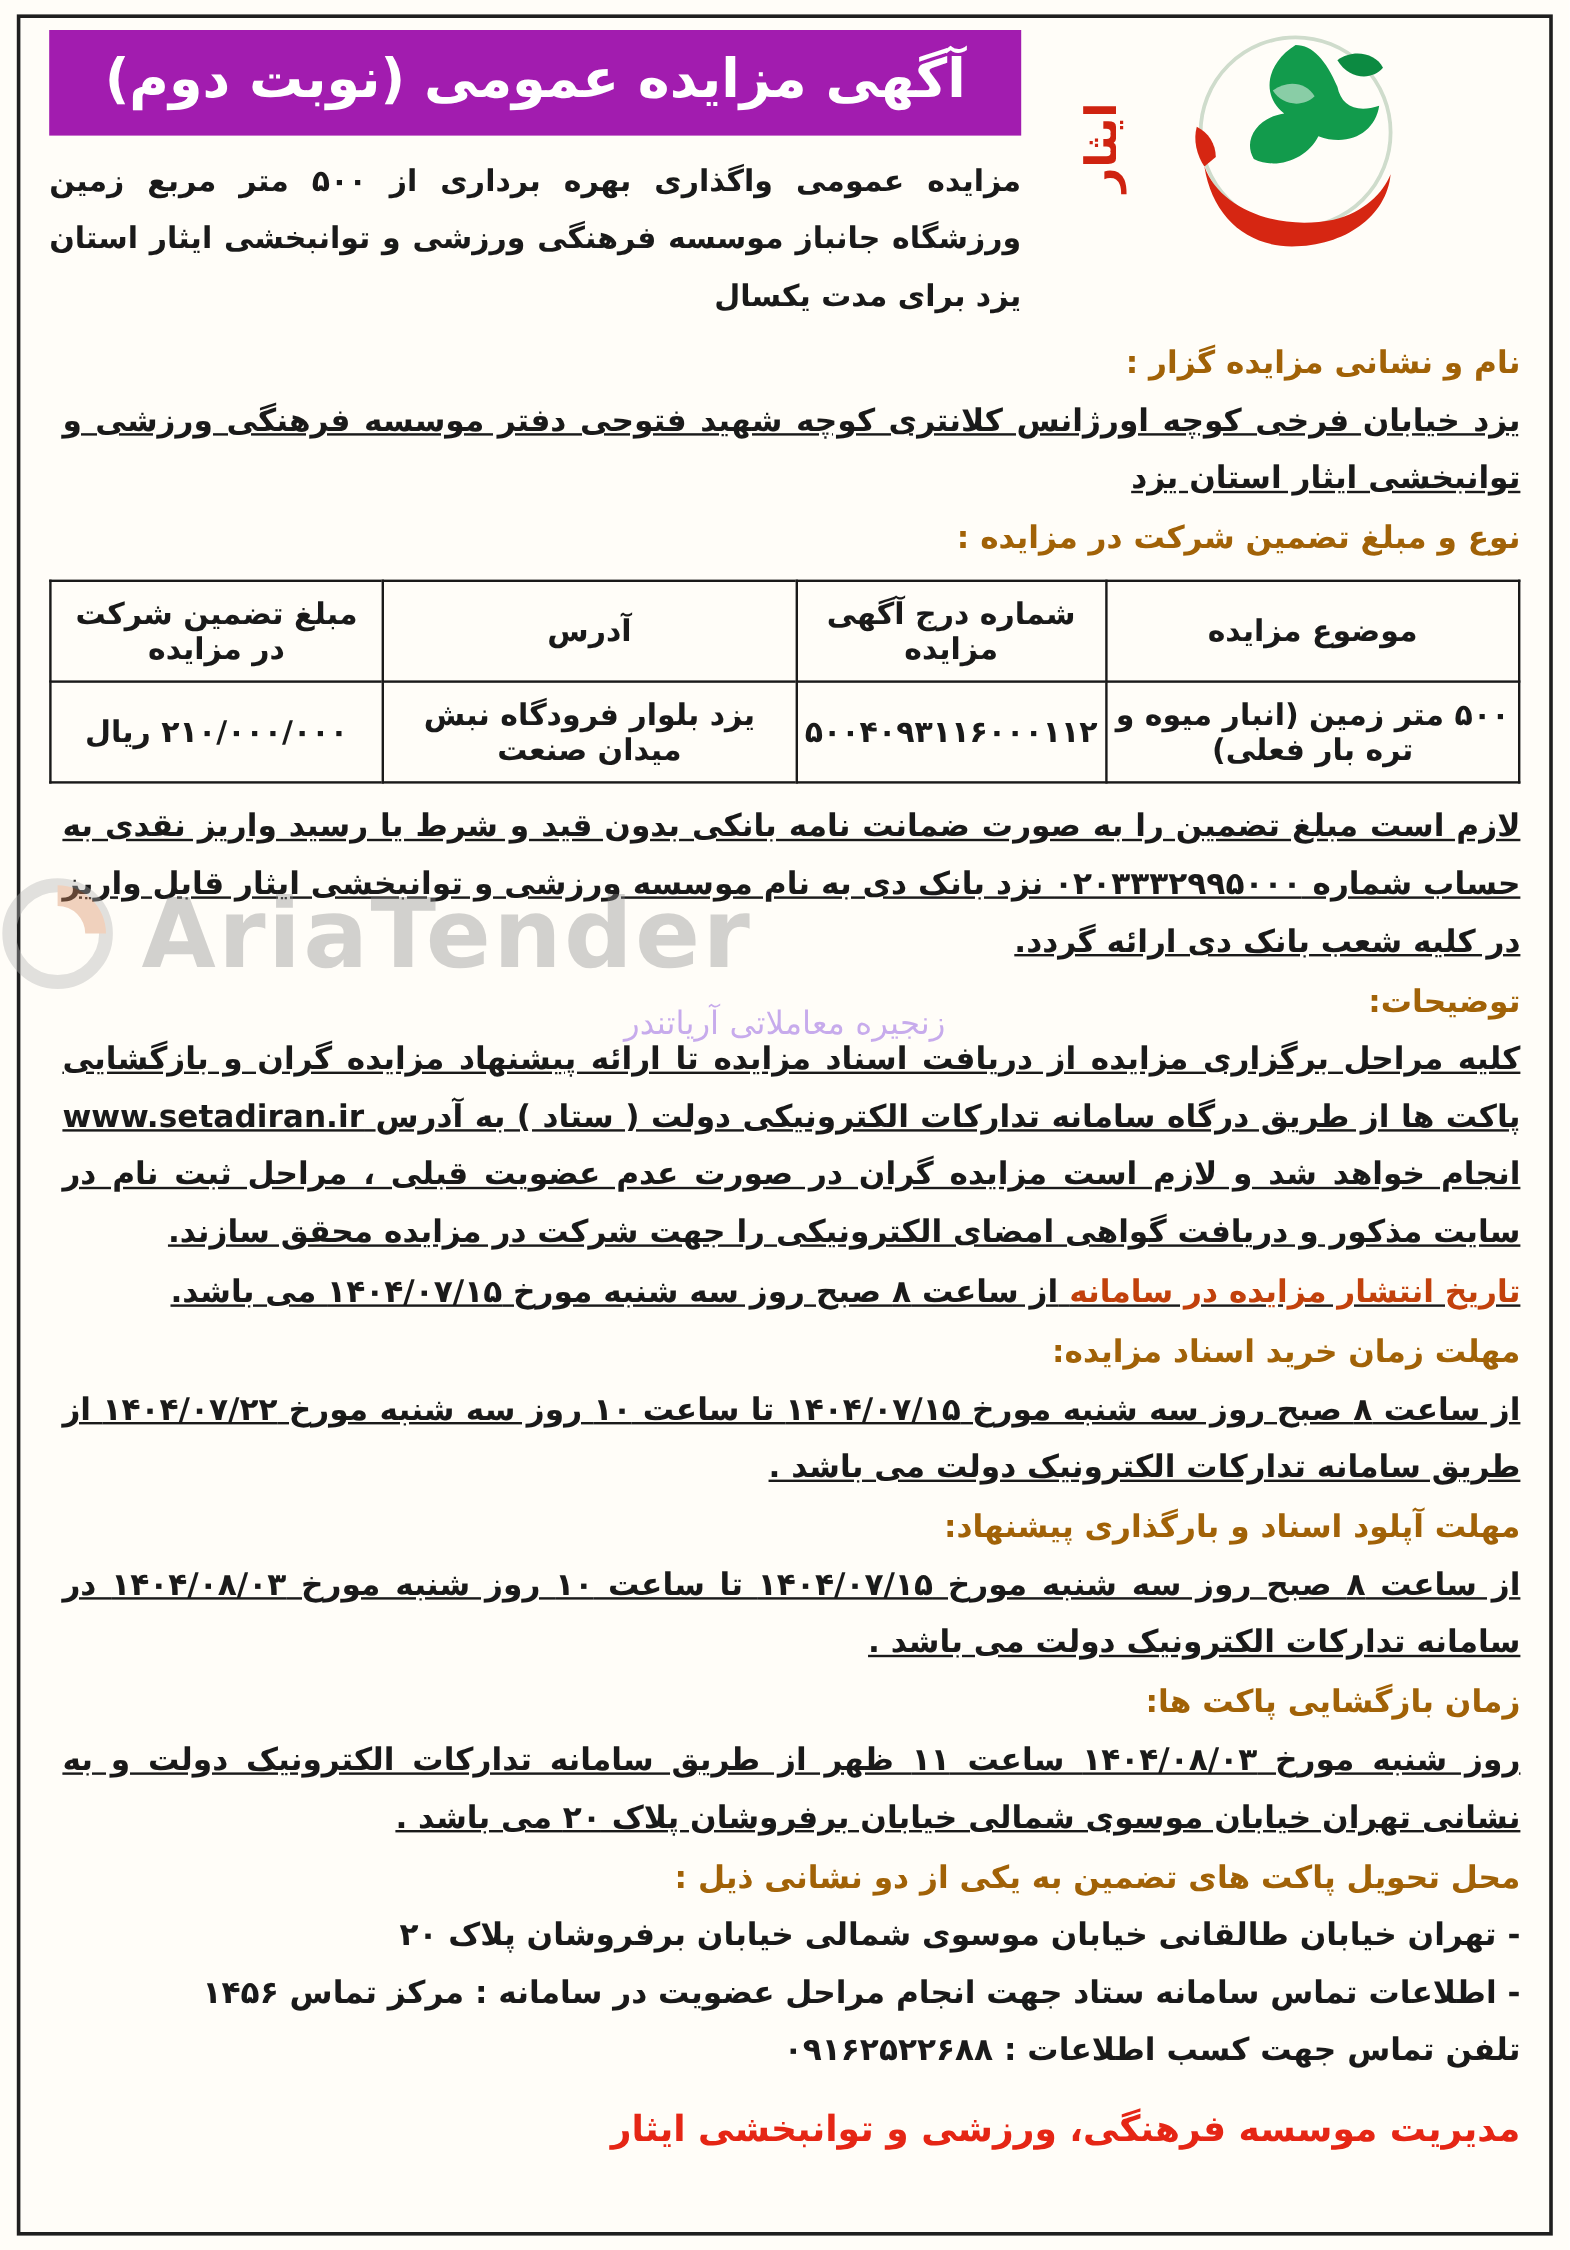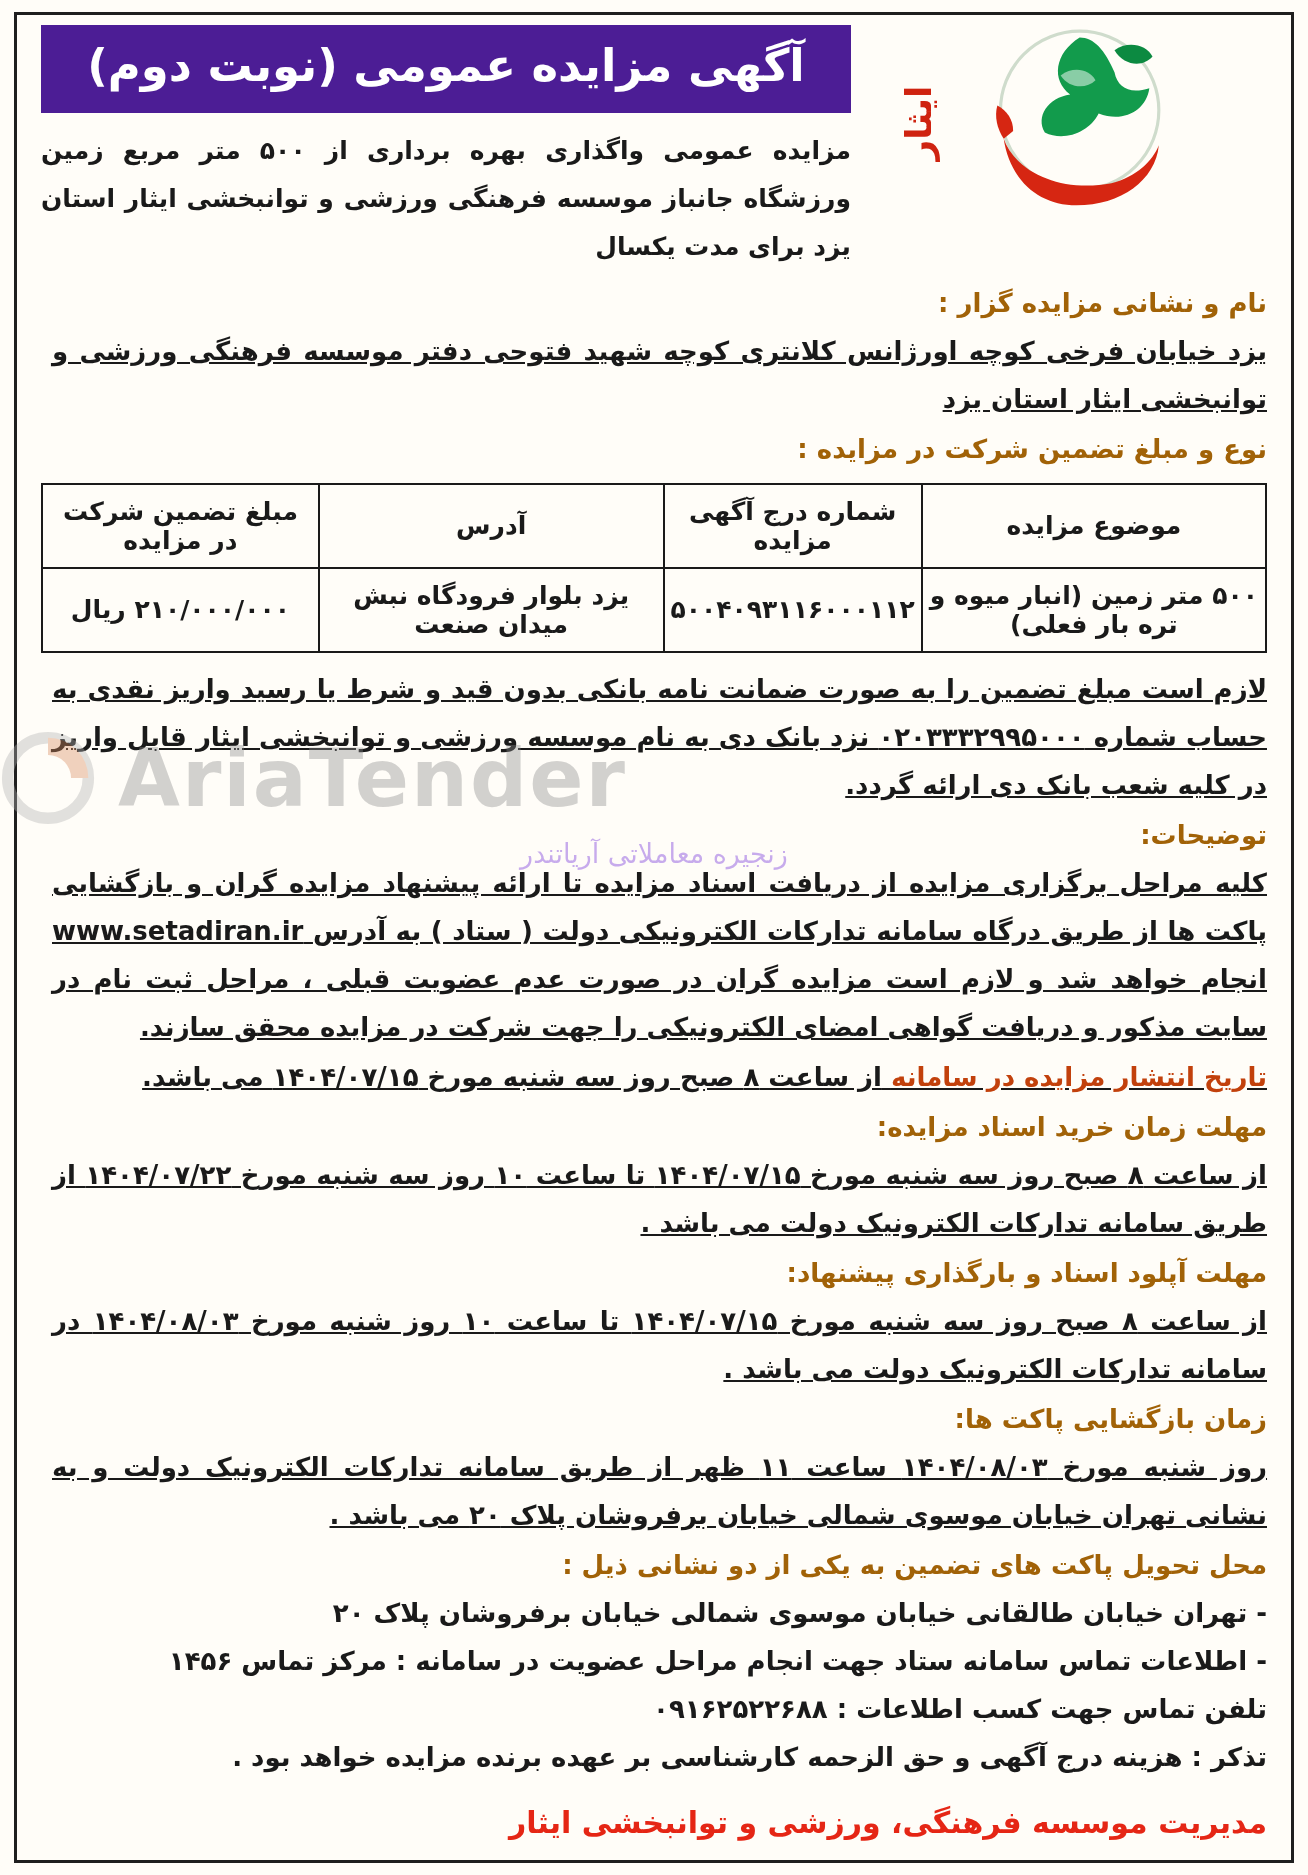--- a/index.html
+++ b/index.html
@@ -33,21 +33,21 @@
     position: absolute;
     left: 14px; top: 50%;
     transform: translateY(-50%) rotate(-90deg);
     color: #cf2310;
     font-weight: bold;
     font-size: 36px;
     letter-spacing: 2px;
   }
   .head-left { flex: 1; min-width: 0; }
   .banner {
-    background: #4c1d95;
+    background: #a21caf;
     color: #ffffff;
     text-align: center;
     font-weight: bold;
     font-size: 45px;
     line-height: 1.55;
     padding: 6px 10px 12px 10px;
   }
   .intro {
     margin: 14px 0 0 0;
     font-size: 25px;
@@ -181,21 +181,20 @@
     <h3 class="red-h">مهلت آپلود اسناد و بارگذاری پیشنهاد:</h3>
     <p class="body-p">از ساعت ۸ صبح روز سه شنبه مورخ ۱۴۰۴/۰۷/۱۵ تا ساعت ۱۰ روز شنبه مورخ ۱۴۰۴/۰۸/۰۳ در سامانه تدارکات الکترونیک دولت می باشد .</p>
 
     <h3 class="red-h">زمان بازگشایی پاکت ها:</h3>
     <p class="body-p">روز شنبه مورخ ۱۴۰۴/۰۸/۰۳ ساعت ۱۱ ظهر از طریق سامانه تدارکات الکترونیک دولت و به نشانی تهران خیابان موسوی شمالی خیابان برفروشان پلاک ۲۰ می باشد .</p>
 
     <h3 class="red-h">محل تحویل پاکت های تضمین به یکی از دو نشانی ذیل :</h3>
     <p class="item-p">- تهران خیابان طالقانی خیابان موسوی شمالی خیابان برفروشان پلاک ۲۰</p>
     <p class="item-p">- اطلاعات تماس سامانه ستاد جهت انجام مراحل عضویت در سامانه : مرکز تماس ۱۴۵۶</p>
     <p class="item-p">تلفن تماس جهت کسب اطلاعات : ۰۹۱۶۲۵۲۲۶۸۸</p>
-    <p class="item-p">تذکر : هزینه درج آگهی و حق الزحمه کارشناسی بر عهده برنده مزایده خواهد بود .</p>
 
     <div class="footer-sign">مدیریت موسسه فرهنگی، ورزشی و توانبخشی ایثار</div>
   </div>
 
   <div class="watermark">
     <div class="wm-row">
       <svg width="96" height="96" viewBox="0 0 100 100">
         <circle cx="50" cy="50" r="42" fill="none" stroke="#b3b3b3" stroke-width="12"></circle>
         <path d="M50 8 A42 42 0 0 1 92 50 L74 50 A24 24 0 0 0 50 26 Z" fill="#d98b5f"></path>
       </svg>

